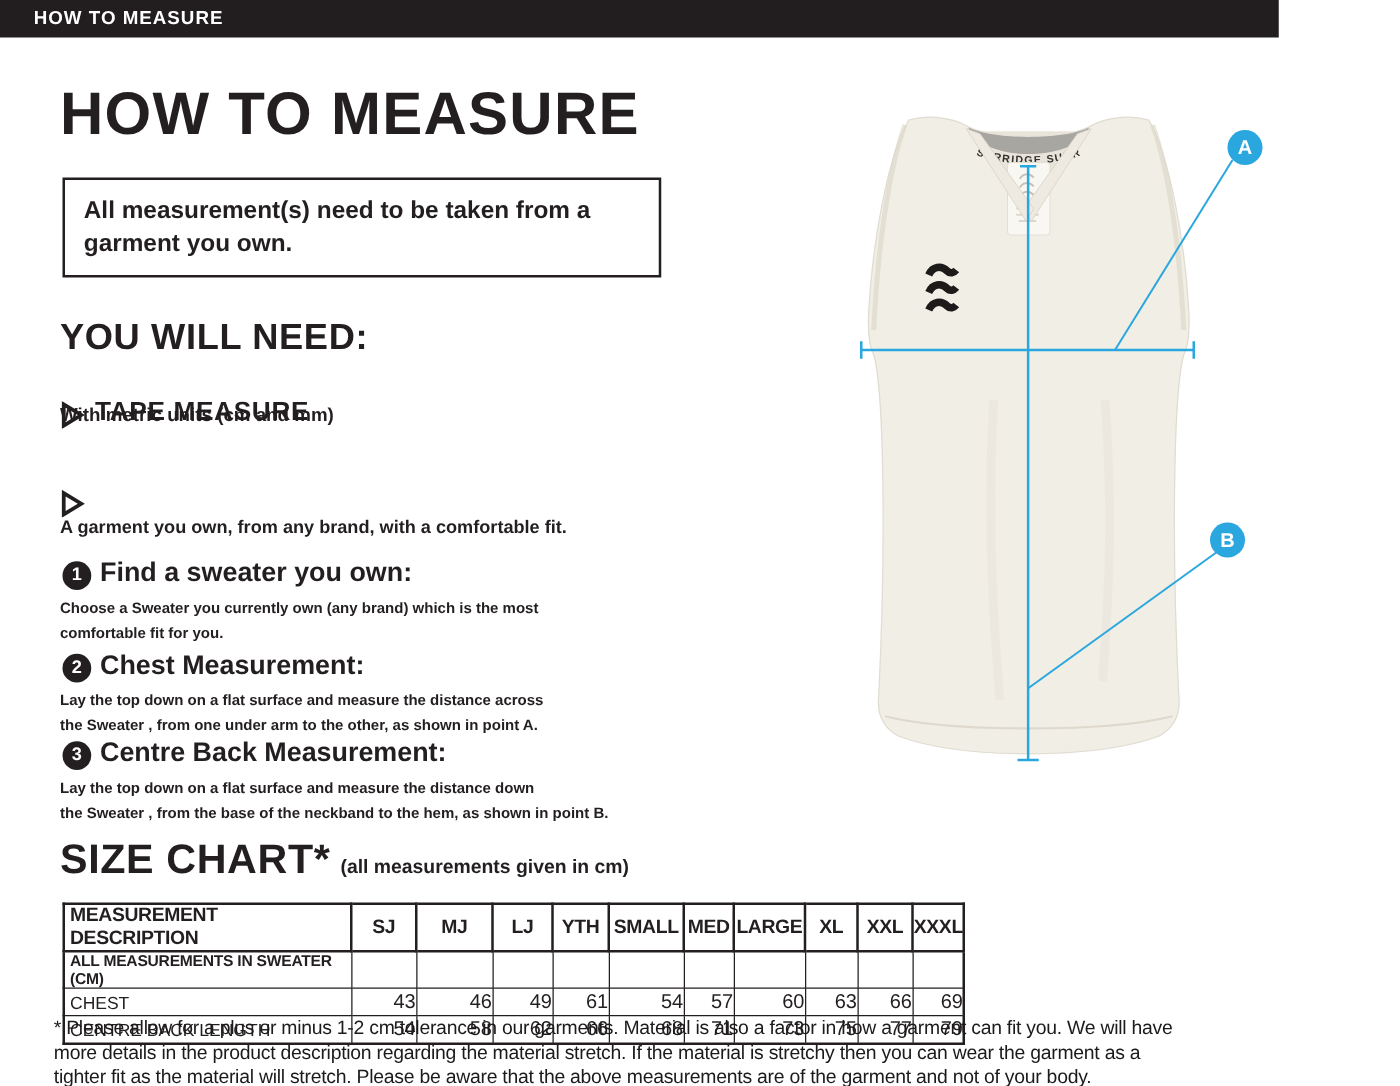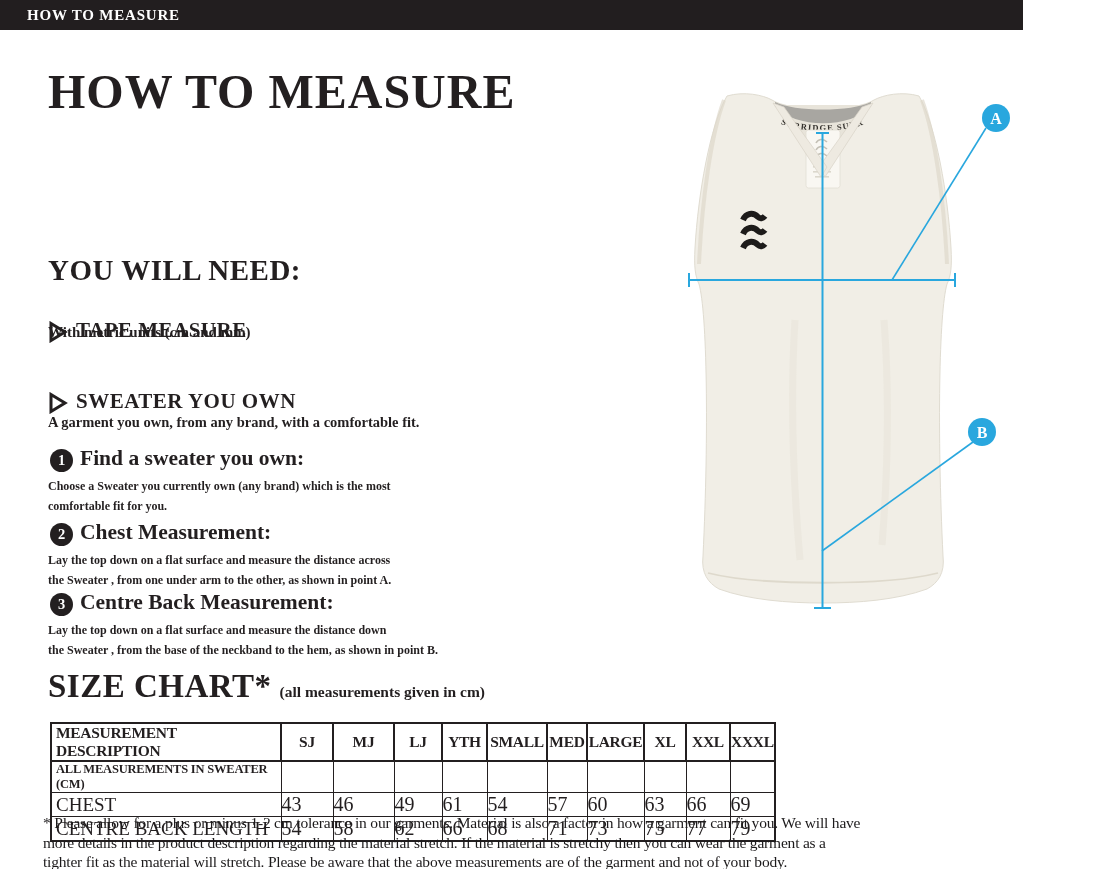--- a/index.html
+++ b/index.html
@@ -1,17 +1,17 @@
 <!DOCTYPE html>
 <html><head>
 <meta charset="utf-8">
 <style>
   html,body{margin:0;padding:0;background:#fff;}
   .page{position:relative;width:1023px;height:869px;background:#ffffff;overflow:hidden;
-        font-family:Liberation Serif, serif;color:#231f20;}
+        font-family:Liberation Sans, sans-serif;color:#231f20;}
 
   
   .topbar{position:absolute;left:0;top:0;width:1120px;height:30px;background:#221e1f;}
   .topbar-title{position:absolute;left:27px;top:0;line-height:30px;color:#fff;
                 font-size:15px;font-weight:700;letter-spacing:.8px;}
   .topbar-brand{position:absolute;right:8px;top:1px;width:52px;text-align:center;}
   .topbar-brand .btxt{display:block;color:#fff;font-size:6px;font-weight:700;letter-spacing:.7px;margin-top:-1px;}
 
   
   .heading{position:absolute;left:48px;top:64px;margin:0;font-size:48px;font-weight:800;letter-spacing:1px;}
@@ -36,24 +36,24 @@
   .sc-row{position:absolute;left:48px;top:668px;display:flex;align-items:baseline;}
   .sc-title{font-size:33px;font-weight:800;letter-spacing:.5px;}
   .sc-sub{font-size:15.5px;font-weight:700;margin-left:8px;}
 
   
   table.size{position:absolute;left:50px;top:722px;border-collapse:collapse;table-layout:fixed;
              border:2px solid #231f20;}
   table.size th{border:2px solid #231f20;font-size:15.5px;font-weight:700;letter-spacing:-.3px;
                 height:25px;text-align:center;padding:0;}
   table.size th.lbl{text-align:left;padding-left:4px;}
-  table.size td{border:1px solid #231f20;padding:0;text-align:left;font-size:20px;font-weight:400;}
+  table.size td{border:1px solid #231f20;padding:0;text-align:right;font-size:16px;font-weight:400;}
   table.size tr.note td{height:17px;font-size:12.5px;font-weight:700;text-align:left;padding-left:4px;letter-spacing:-.2px;}
   table.size tr.data td{height:21px;}
-  table.size td.lbl{text-align:left;padding-left:4px;font-size:19px;font-weight:400;}
+  table.size td.lbl{text-align:left;padding-left:4px;font-size:14px;font-weight:400;}
 
   
   .footnote{position:absolute;left:43px;top:813px;font-size:15.5px;font-weight:400;
             line-height:19.5px;letter-spacing:-.2px;color:#1c1a1b;width:1070px;}
 
   
   .diagram{position:absolute;left:650px;top:55px;width:470px;height:640px;}
 </style>
 </head>
 <body>
@@ -67,33 +67,36 @@
         <path d="M4,6 c2.5,-4.5 8,-5 12,-1" fill="none" stroke="#fff" stroke-width="3"></path>
         <path d="M4,11 c2.5,-4.5 8,-5 12,-1" fill="none" stroke="#fff" stroke-width="3"></path>
         <path d="M4,16 c2.5,-4.5 8,-5 12,-1" fill="none" stroke="#fff" stroke-width="3"></path>
       </svg>
       <span class="btxt">SURRIDGE</span>
     </div>
   </header>
 
   <h1 class="heading">HOW TO MEASURE</h1>
 
+  <div class="notice-box">
+    <div class="notice-line">All measurement(s) need to be taken from a</div>
+    <div class="notice-line">garment you own.</div>
+  </div>
 
   <div class="ywn">YOU WILL NEED:</div>
 
   <svg class="req-icon" style="left:48px;top:321px;" viewBox="0 0 20 22">
     <polygon points="3,2.5 17,11 3,19.5" fill="none" stroke="#231f20" stroke-width="3"></polygon>
   </svg>
   <div class="req-title" style="left:76px;top:318px;">TAPE MEASURE</div>
   <div class="req-desc" style="left:48px;top:324px;">With metric units (cm and mm)</div>
 
   <svg class="req-icon" style="left:48px;top:392px;" viewBox="0 0 20 22">
     <polygon points="3,2.5 17,11 3,19.5" fill="none" stroke="#231f20" stroke-width="3"></polygon>
   </svg>
-  <div class="req-title" style="left:76px;top:389px;">SWEATER YOU OWN</div>
   <div class="req-desc small" style="left:48px;top:414px;">A garment you own, from any brand, with a comfortable fit.</div>
 
   <div class="step-badge" style="top:449px;">1</div>
   <div class="step-title" style="top:446px;">Find a sweater you own:</div>
   <div class="step-body" style="top:476px;">
     <div>Choose a Sweater you currently own (any brand) which is the most</div>
     <div>comfortable fit for you.</div>
   </div>
 
   <div class="step-badge" style="top:523px;">2</div>

